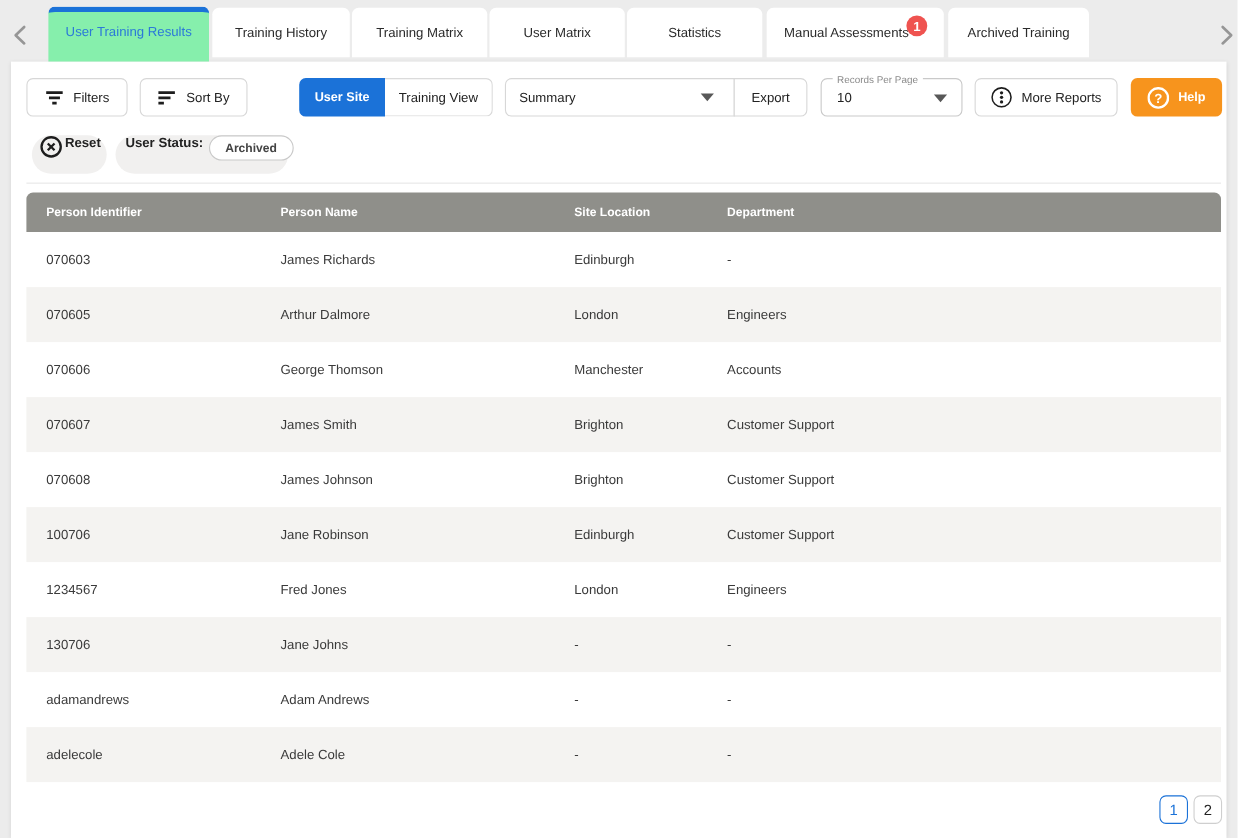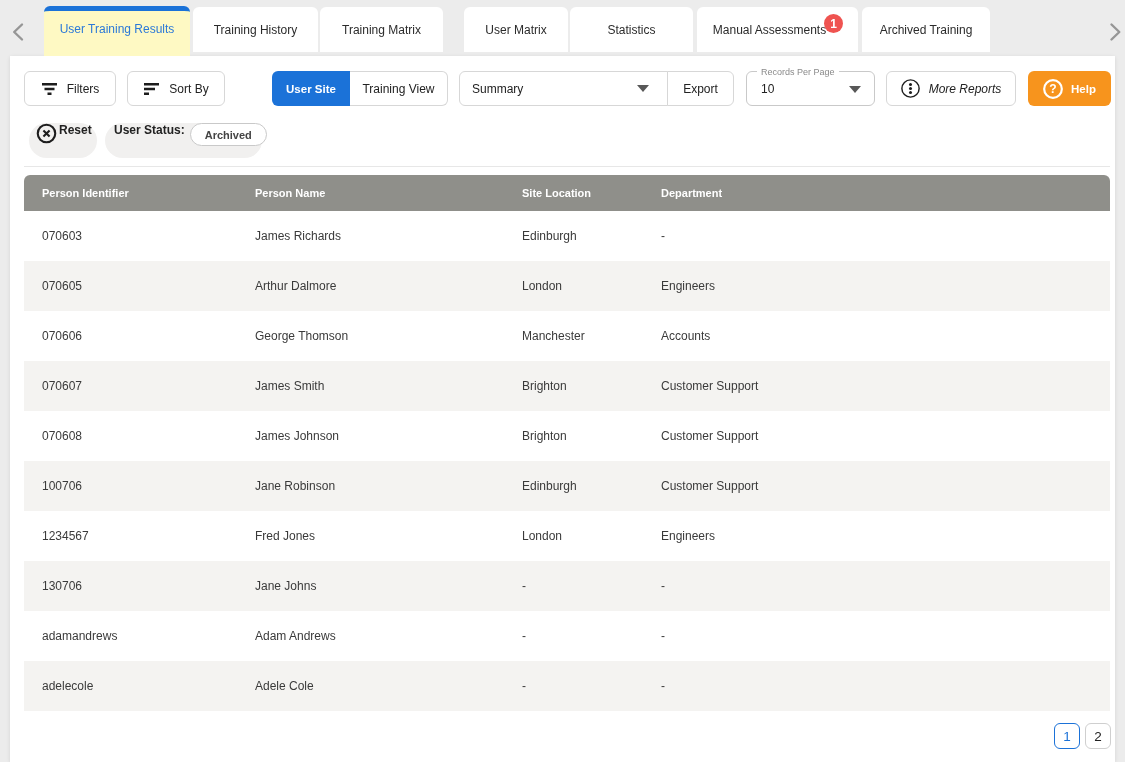--- a/index.html
+++ b/index.html
@@ -2,21 +2,21 @@
 <html><head>
 <meta charset="utf-8">
 <style>
 * { margin:0; padding:0; box-sizing:border-box; }
 html,body { width:1125px; height:762px; overflow:hidden; }
 body { background:#ececec; font-family:"Liberation Sans", sans-serif; position:relative; }
 .panel { position:absolute; left:10px; top:56px; width:1105px; height:706px; background:#ffffff; box-shadow:0 1px 4px rgba(0,0,0,0.10); }
 
 .tab { position:absolute; top:7px; height:45px; background:#ffffff; border-radius:6px 6px 0 0;
   font-size:12px; color:#2b2b2b; display:flex; align-items:center; justify-content:center; }
-.tab.active { top:6px; height:50px; background:#fef9c3; color:#2b79d8; border-top:5px solid #1b72d8; padding-bottom:9px; z-index:3; }
+.tab.active { top:6px; height:50px; background:#86efac; color:#2b79d8; border-top:5px solid #1b72d8; padding-bottom:9px; z-index:3; }
 .chev { position:absolute; top:22px; width:20px; height:20px; }
 .badge { position:absolute; left:824px; top:14px; width:19px; height:19px; border-radius:50%;
   background:#ef5350; color:#fff; font-size:12px; font-weight:bold; display:flex; align-items:center; justify-content:center; z-index:4; }
 
 .btn { position:absolute; top:71px; height:35px; background:#fff; border:1px solid #d7d7d7; border-radius:6px;
   display:flex; align-items:center; justify-content:center; font-size:12px; color:#222; gap:9px; }
 .seg { position:absolute; top:71px; left:272px; width:176px; height:35px; }
 .seg .uv { position:absolute; left:0; top:0; width:78px; height:35px; background:#1b72d8; border-radius:6px 0 0 6px;
   color:#fff; font-size:11.5px; font-weight:bold; display:flex; align-items:center; justify-content:center; }
 .seg .tv { position:absolute; left:78px; top:0; width:98px; height:35px; background:#fff; border:1px solid #d7d7d7;
@@ -58,21 +58,21 @@
 <svg class="chev" style="left:7px" viewBox="0 0 20 20">
     <path d="M15 2.5 L7.2 10 L15 17.5" fill="none" stroke="#969696" stroke-width="2.4" stroke-linecap="round" stroke-linejoin="round"></path>
   </svg>
 <svg class="chev" style="left:1105px" viewBox="0 0 20 20">
     <path d="M6.5 2.5 L14.3 10 L6.5 17.5" fill="none" stroke="#969696" stroke-width="2.4" stroke-linecap="round" stroke-linejoin="round"></path>
   </svg>
 
 <div class="tab active" style="left:44px; width:146px;">User Training Results</div>
 <div class="tab" style="left:193px; width:125px;">Training History</div>
 <div class="tab" style="left:320px; width:123px;">Training Matrix</div>
-<div class="tab" style="left:464px; width:104px;">User Matrix</div>
+<div class="tab" style="left:445px; width:123px;">User Matrix</div>
 <div class="tab" style="left:570px; width:123px;">Statistics</div>
 <div class="tab" style="left:697px; width:161px; padding-right:16px;">Manual Assessments</div>
 <div class="tab" style="left:862px; width:128px;">Archived Training</div>
 <div class="badge">1</div>
 
 <div class="btn" style="left:24px; width:92px;">
 <svg width="17" height="14" viewBox="0 0 17 14">
       <path d="M1 2.2 H16 M3.5 7 H13.5 M6.5 11.8 H10.5" stroke="#1d1d1d" stroke-width="2.4"></path>
     </svg>
 Filters</div>
@@ -89,21 +89,21 @@
 
 <div class="summary">Summary<span class="caret" style="position:absolute; right:18px;"></span></div>
 <div class="export">Export</div>
 
 <div class="records">
   <div class="legend">Records Per Page</div>
   <div class="val">10</div>
   <span class="caret"></span>
 </div>
 
-<div class="btn" style="left:886px; width:130px;font-style:italic;">
+<div class="btn" style="left:886px; width:130px;">
 <svg width="19" height="19" viewBox="0 0 24 24">
       <circle cx="12" cy="12" r="10.9" fill="none" stroke="#1d1d1d" stroke-width="1.8"></circle>
       <circle cx="12" cy="6.8" r="1.9" fill="#1d1d1d"></circle>
       <circle cx="12" cy="12" r="1.9" fill="#1d1d1d"></circle>
       <circle cx="12" cy="17.2" r="1.9" fill="#1d1d1d"></circle>
     </svg>
 More Reports</div>
 
 <div class="help">
 <svg width="20" height="20" viewBox="0 0 24 24">

